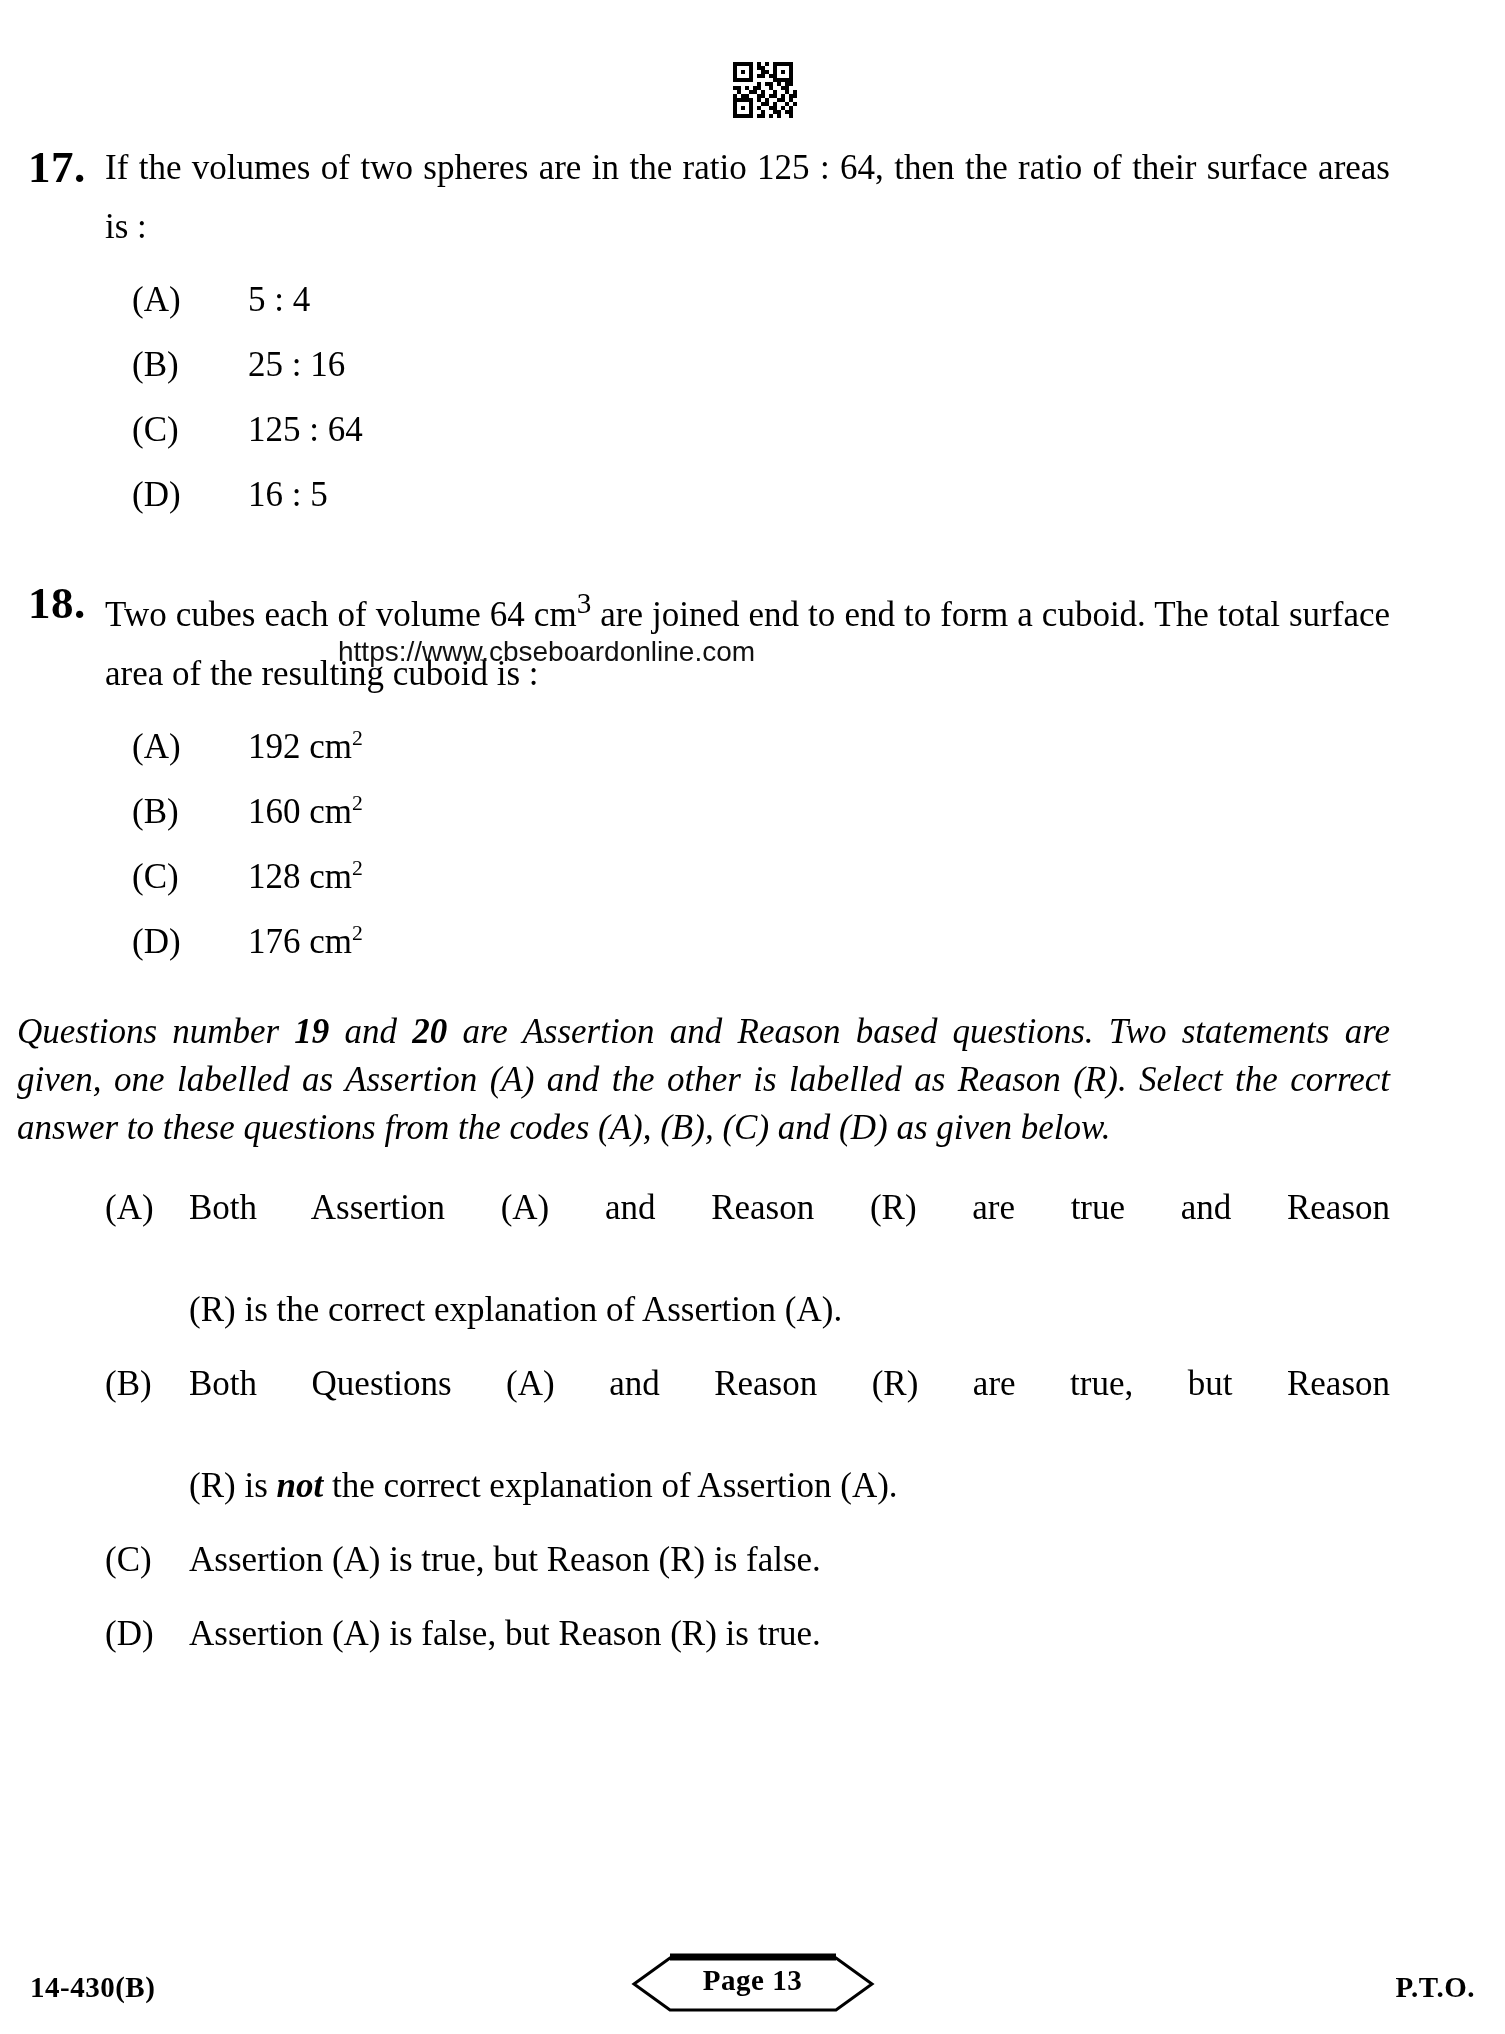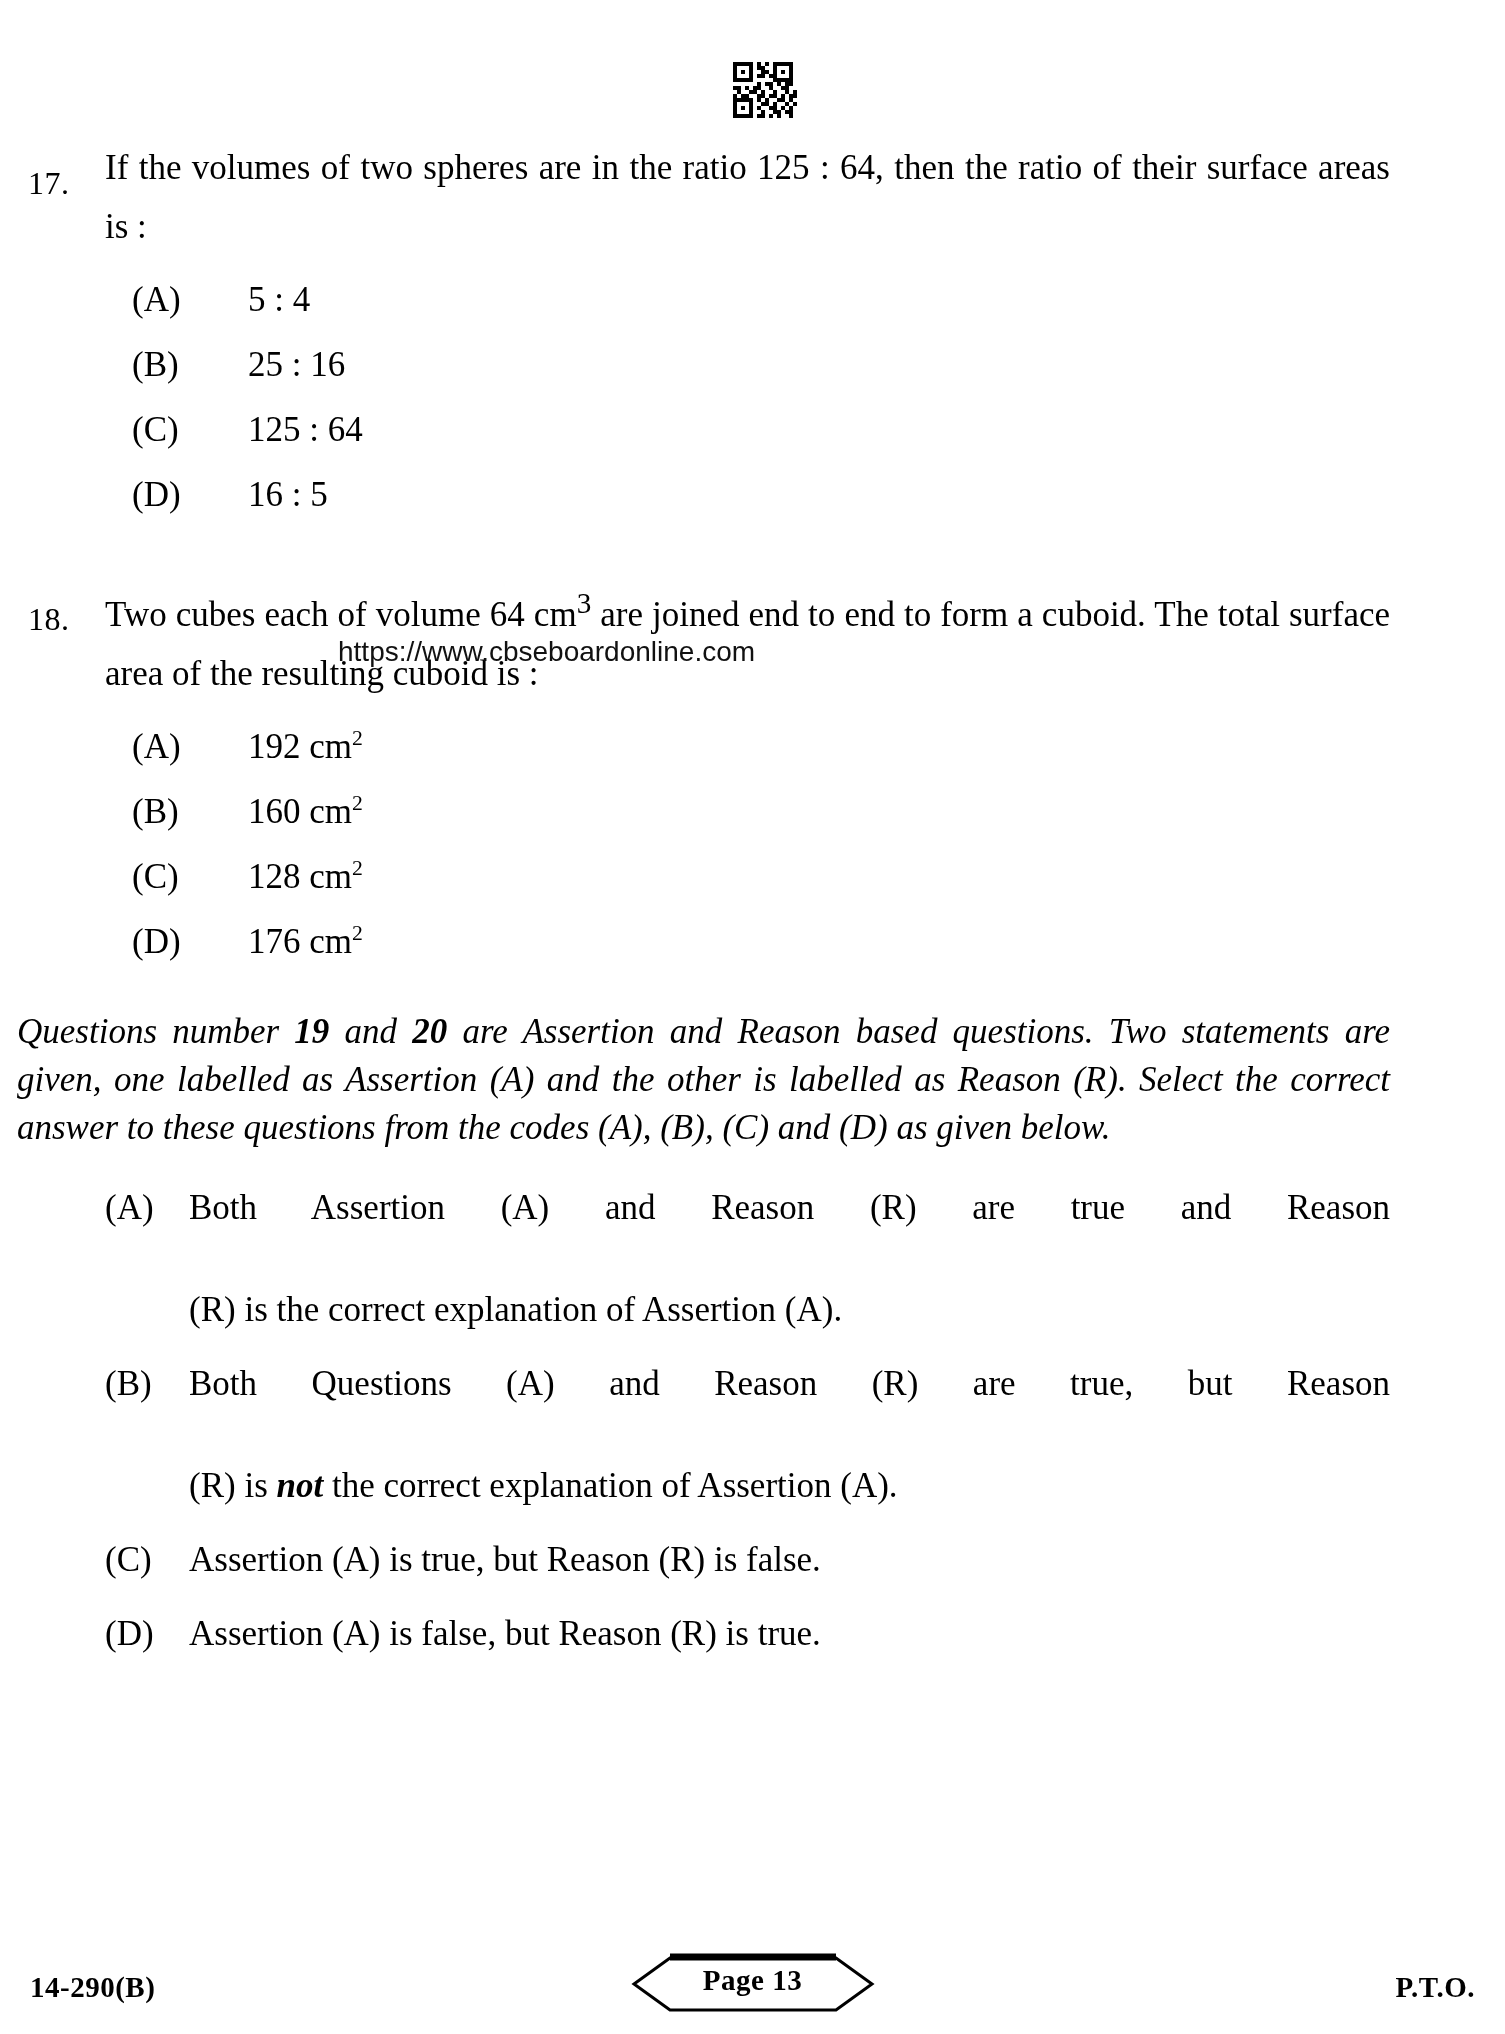--- a/index.html
+++ b/index.html
@@ -45,23 +45,23 @@
   
   .question {
     position: relative;
     margin: 0 0 0 0;
     padding-left: 105px;
     padding-right: 115px;
   }
   .q-num {
     position: absolute;
     left: 28px;
-    top: 16px;
-    font-weight: normal;
-    font-size: 32px;
+    top: 0;
+    font-weight: bold;
+    font-size: 45px;
     line-height: 59px;
     letter-spacing: 0.5px;
   }
   .q-text {
     font-size: 35px;
     line-height: 59px;
     text-align: justify;
     text-justify: inter-word;
   }
 
@@ -342,21 +342,21 @@
         <span class="code-label">(D)</span>
         <span class="ln">Assertion (A) is false, but Reason (R) is true.</span>
       </div>
 
     </div>
   </div>
 
   <div class="watermark">https://www.cbseboardonline.com</div>
 
   <div class="footer">
-    <div class="footer-left">14-290(B)</div>
+    <div class="footer-left">14-430(B)</div>
 
     <div class="footer-center">
       <svg width="258" height="64" viewBox="0 0 258 64" aria-hidden="true">
         <path d="M 10 32 L 46 6 L 212 6 L 248 32 L 212 58 L 46 58 Z" fill="#ffffff" stroke="#000000" stroke-width="3"></path>
         <path d="M 46 5 L 212 5" stroke="#000000" stroke-width="7" fill="none"></path>
       </svg>
       <div class="page-label">Page 13</div>
     </div>
 
     <div class="footer-right">P.T.O.</div>

